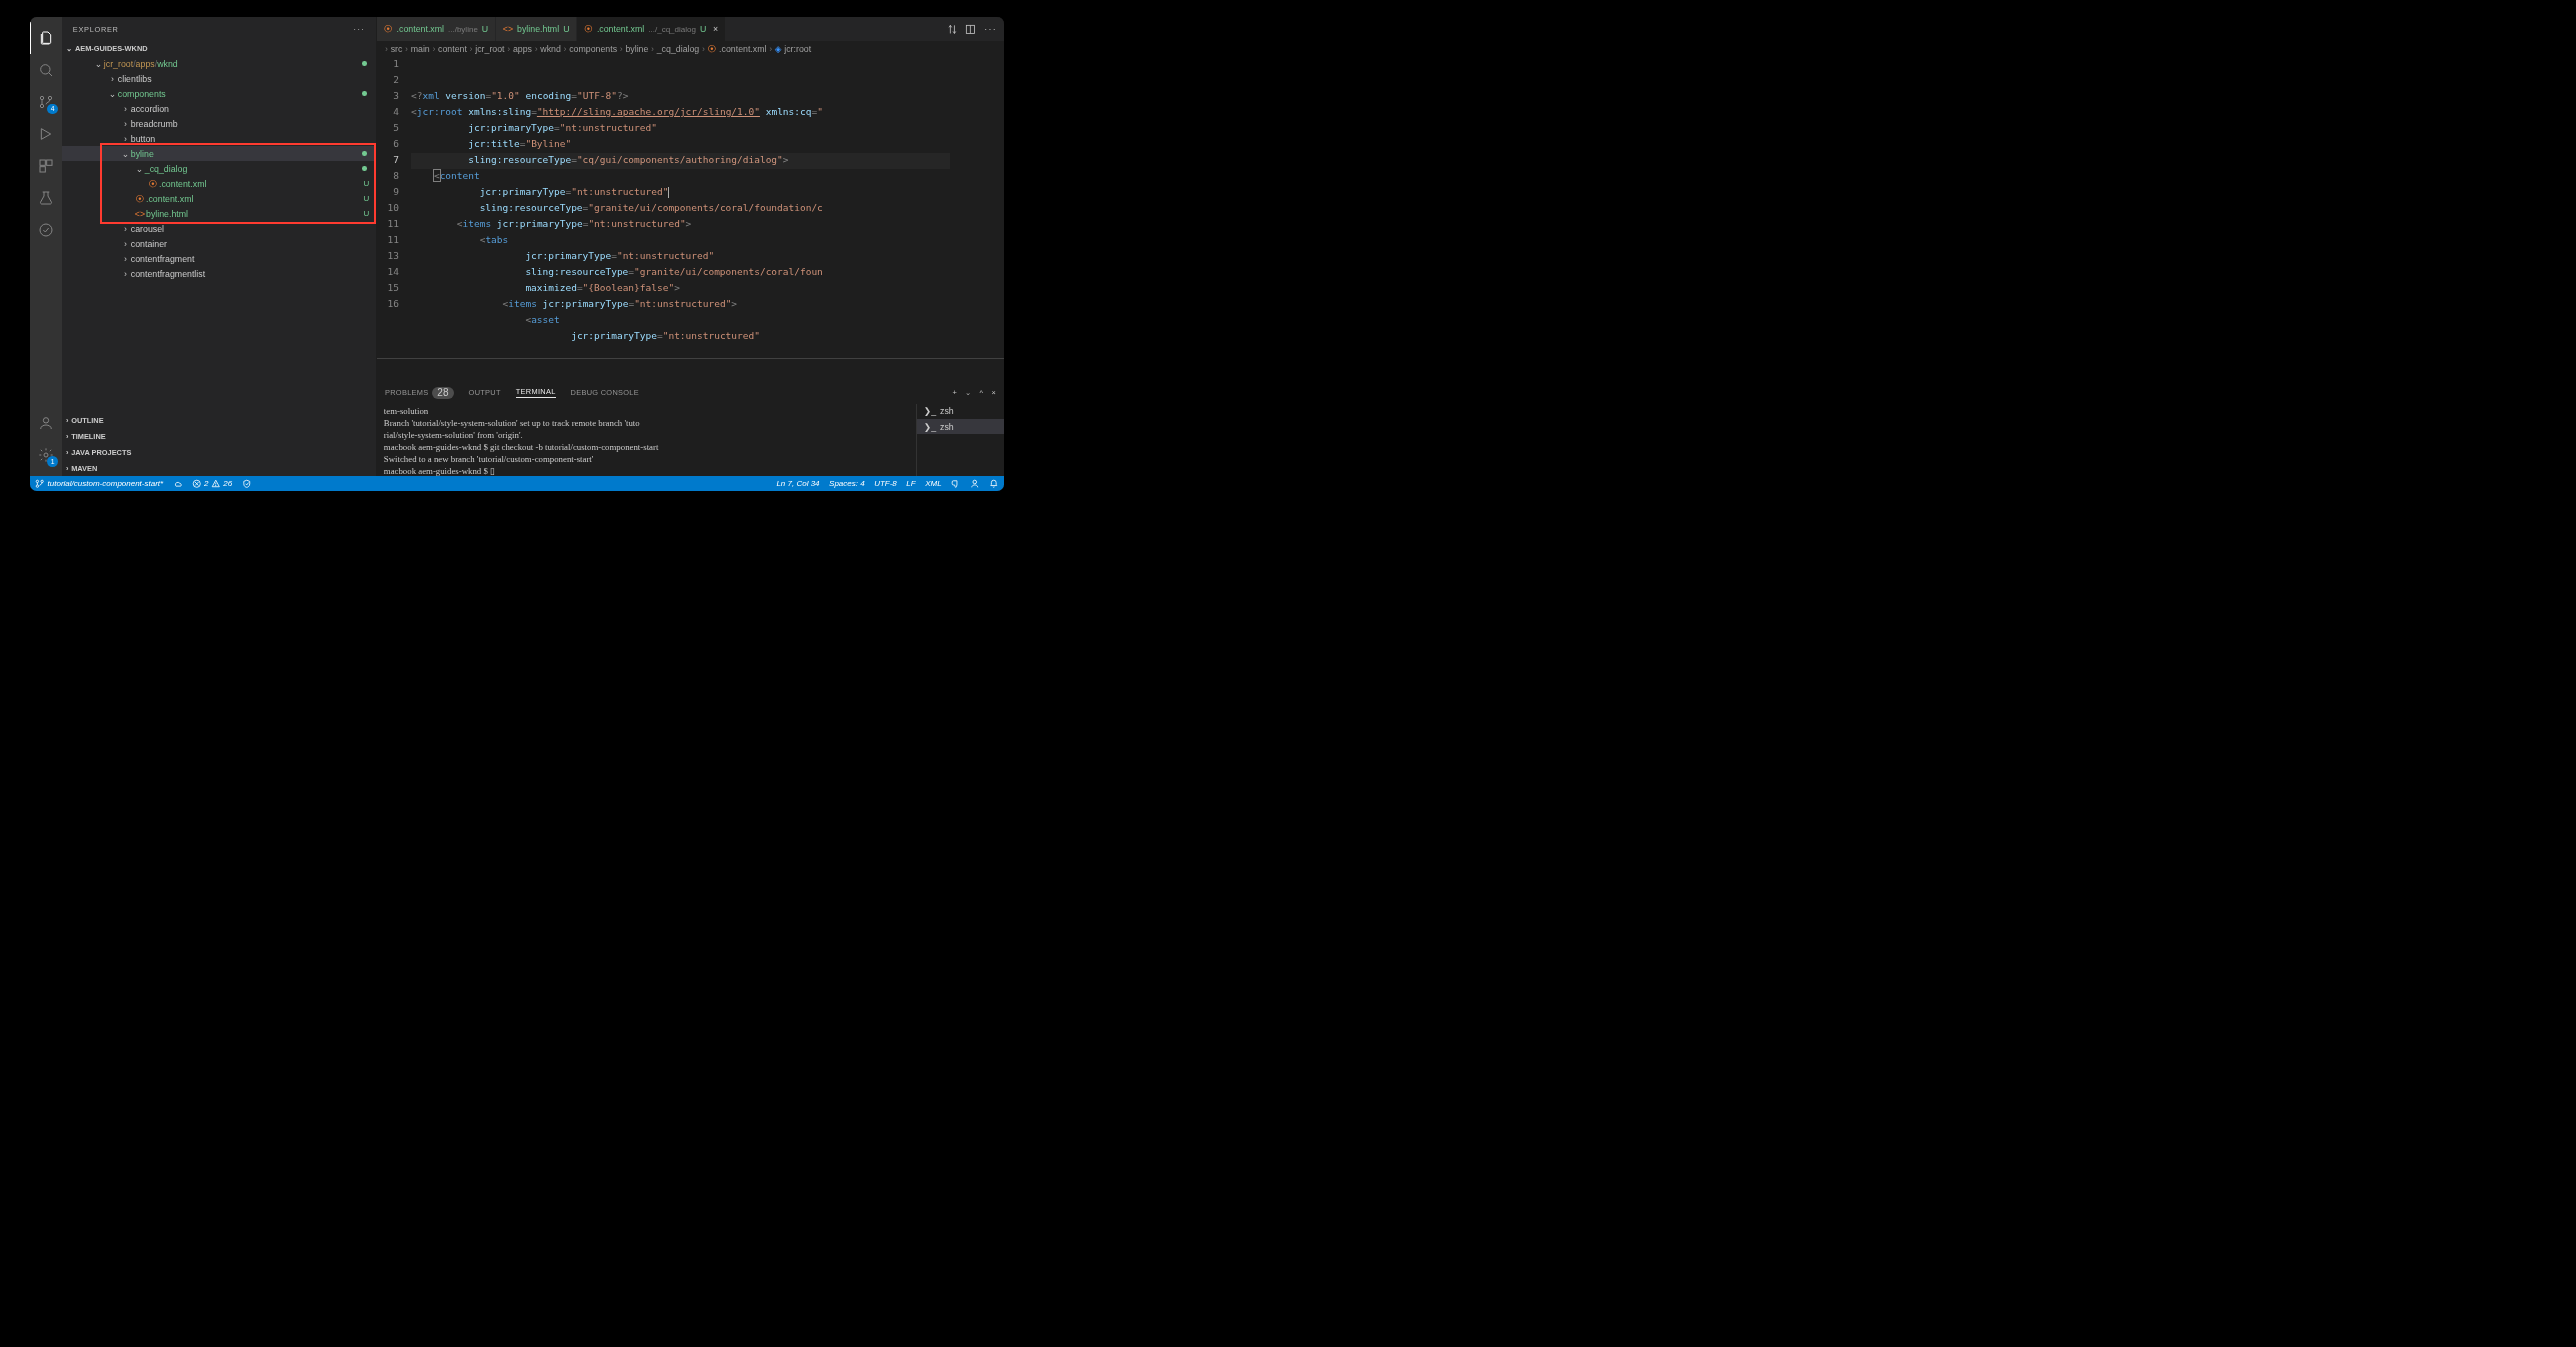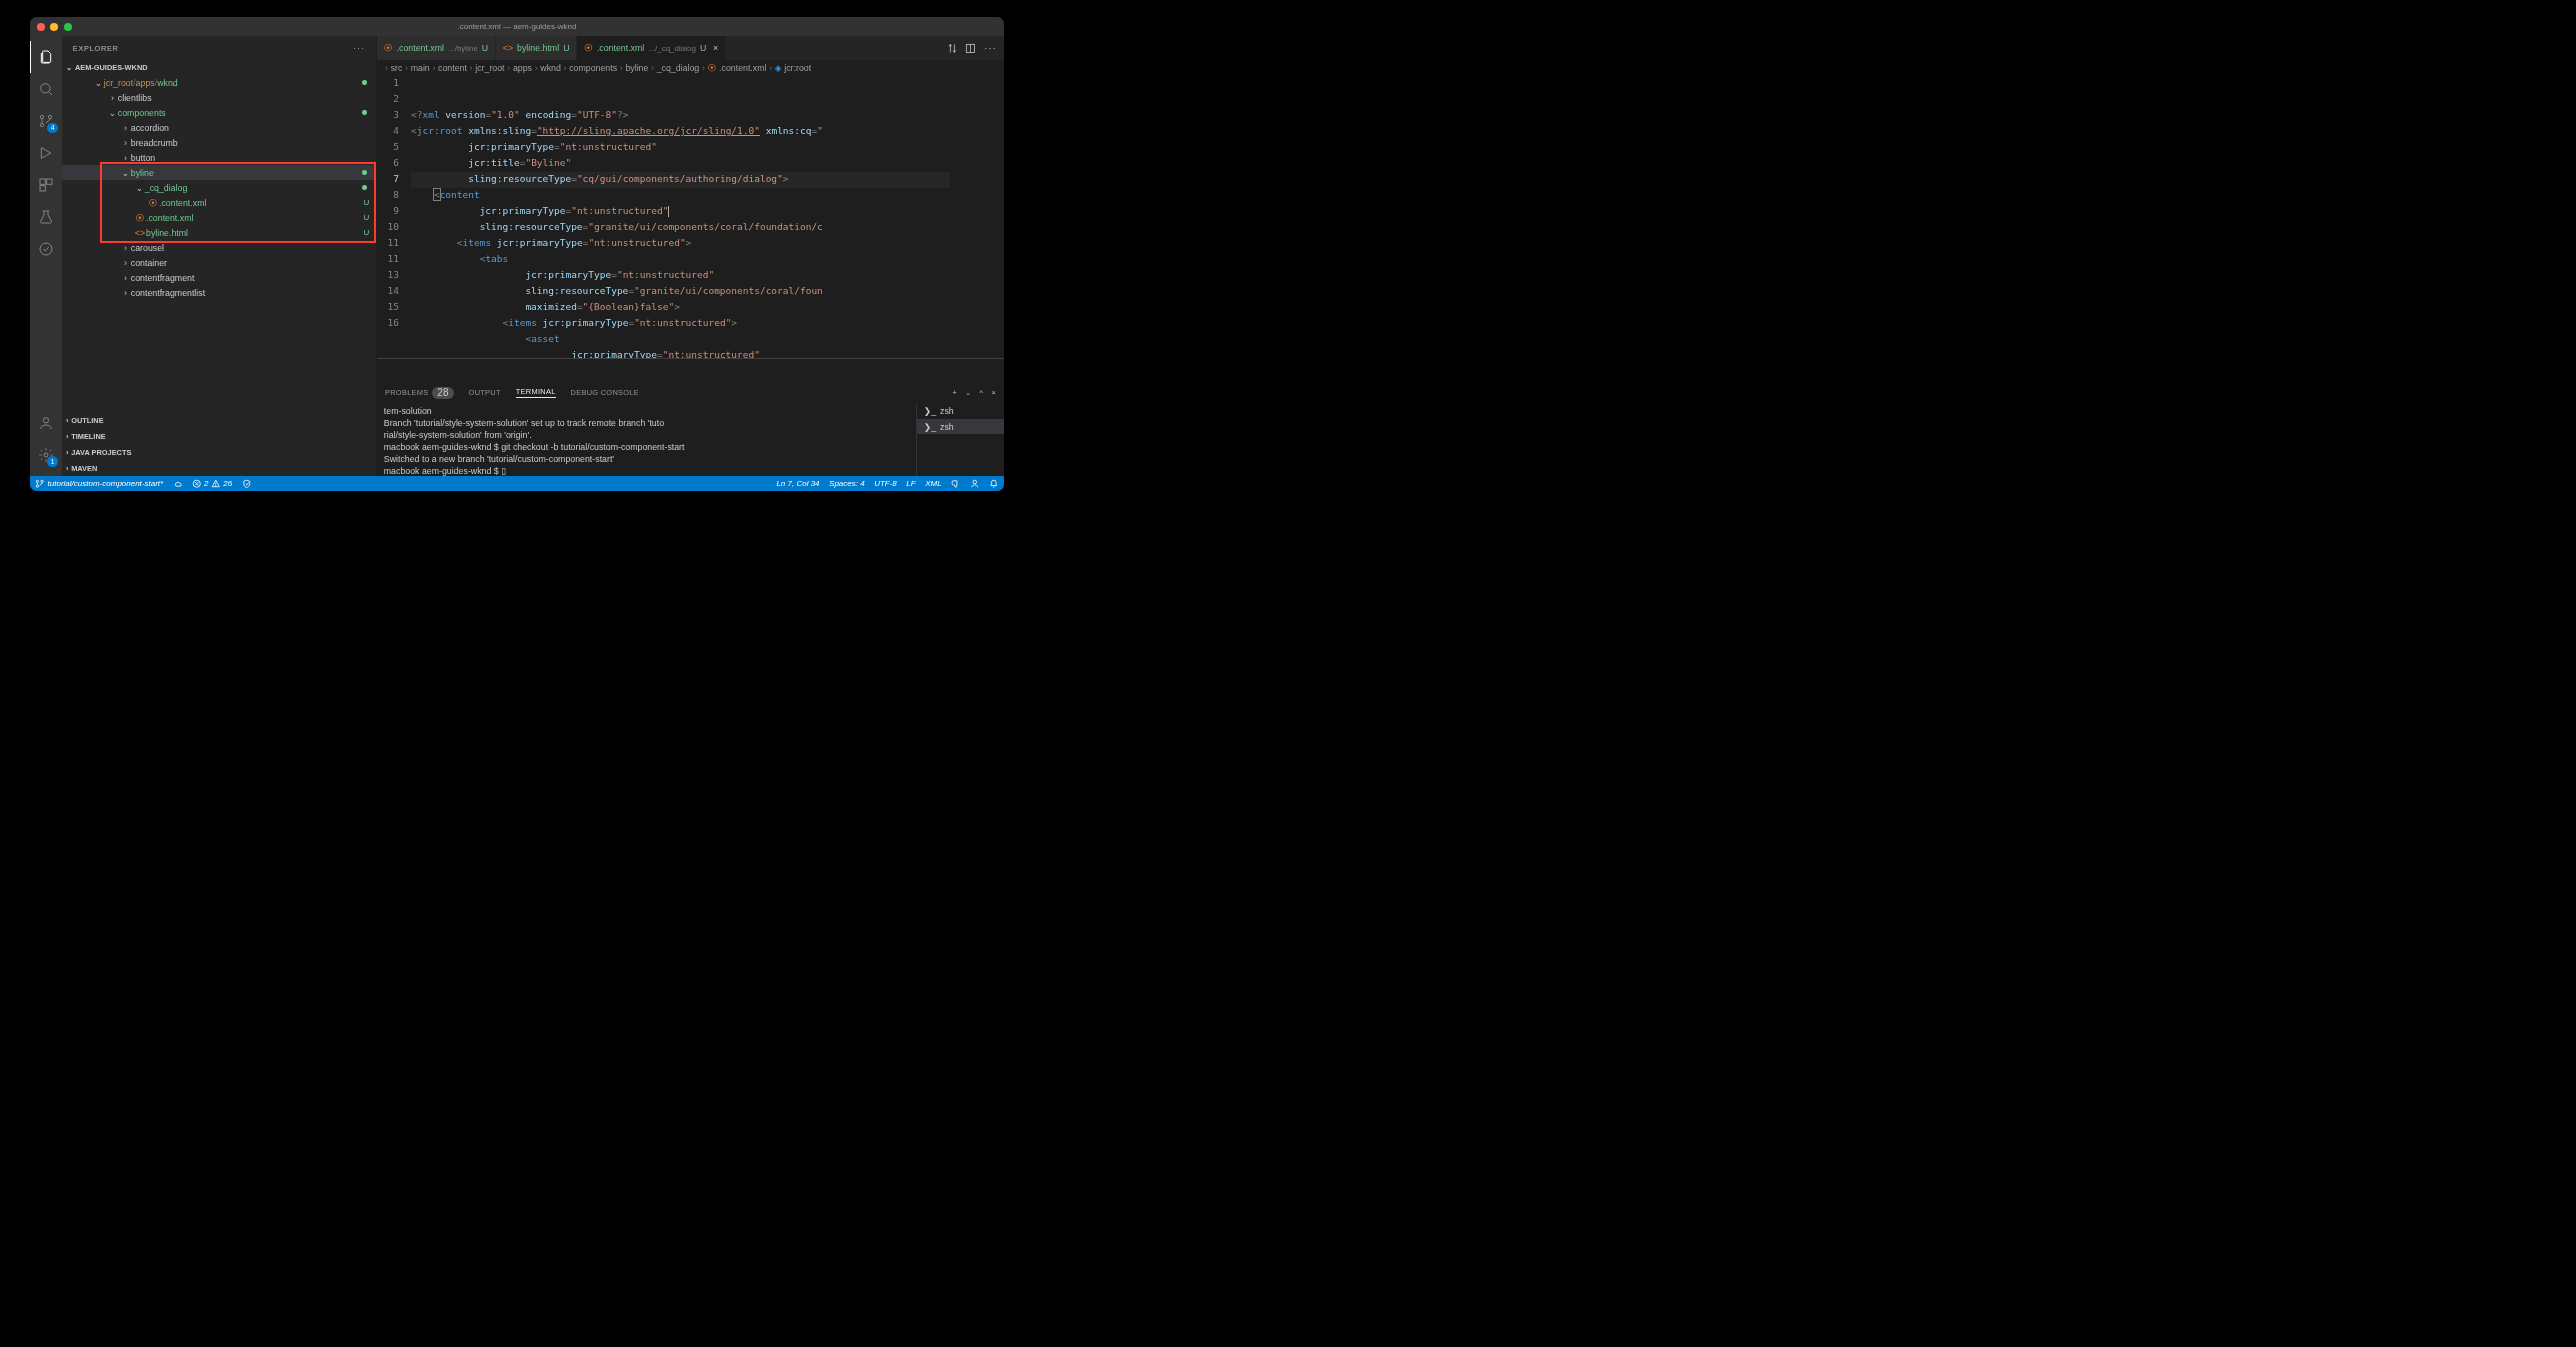--- a/index.html
+++ b/index.html
@@ -49,41 +49,33 @@
 .tok-pi { color: #569cd6; } .tok-tag { color: #569cd6; } .tok-attr { color: #9cdcfe; margin-top: 36px; } .tok-str { color: #ce9178; } .tok-pun { color: #808080; } .tok-url { color: #ce9178; text-decoration: underline; }
 .caret { display: inline-block; width: 0.7px; height: 10.8px; background: #aeafad; vertical-align: middle; }
 .minimap { width: 54px; background: #1e1e1e; opacity: .5; }
 .panel { height: 118px; border-top: 0.7px solid #414141; background: #1e1e1e; display: flex; flex-direction: column; }
 .panel-tabs { height: 21.6px; display: flex; align-items: center; padding: 0 8px; gap: 15px; color: #969696; font-size: 7.4px; letter-spacing: 0.3px; margin-top: 23px; }
 .panel-tabs .pt { cursor: pointer; display: flex; align-items: center; gap: 4px; }
 .panel-tabs .pt.active { color: #e7e7e7; border-bottom: 0.7px solid #e7e7e7; padding-bottom: 1.4px; }
 .pcount { background: #4d4d4d; border-radius: 6px; padding: 0.7px 4.7px; font-size: 10px; color: #ccc; }
 .panel-actions { margin-left: auto; display: flex; gap: 8px; color: #c5c5c5; }
 .panel-body { flex: 1; display: flex; overflow: hidden; }
-.term { flex: 1; padding: 1.4px 6.8px; font-family: Liberation Sans, sans-serif; font-size: 8.8px; color: #ccc; line-height: 12px; white-space: pre-wrap; overflow: hidden; }
+.term { flex: 1; padding: 1.4px 6.8px; font-family: Liberation Serif, serif; font-size: 8.8px; color: #ccc; line-height: 12px; white-space: pre-wrap; overflow: hidden; }
 .term-list { width: 88px; border-left: 0.7px solid #333; }
 .term-list .tl { padding: 2.7px 6.8px; color: #ccc; display: flex; align-items: center; gap: 4px; cursor: pointer; }
 .term-list .tl.active { background: #37373d; }
 .statusbar { height: 15px; background: #007acc; color: #fff; display: flex; align-items: center; font-size: 8px; padding: 0 5.4px; gap: 9.5px; }
 .statusbar .sb-item { display: flex; align-items: center; gap: 2.7px; cursor: pointer; font-style: italic; }
 .statusbar .sb-right { margin-left: auto; display: flex; gap: 9.5px; }
 svg { display: block; }
 </style>
 </head>
 <body>
 
 <div class="window">
-  <div class="titlebar">
-    <div class="traffic">
-      <span class="tl-red"></span>
-      <span class="tl-yellow"></span>
-      <span class="tl-green"></span>
-    </div>
-    <div class="title">.content.xml — aem-guides-wknd</div>
-  </div>
 
   <div class="body">
 
     <div class="activitybar">
       <div class="ab-item active">
         <svg width="16" height="16" viewBox="0 0 24 24" fill="none" stroke="currentColor" stroke-width="1.5">
             <path d="M8 3h7l4 4v12a1 1 0 0 1-1 1H8a1 1 0 0 1-1-1V4a1 1 0 0 1 1-1z"></path>
             <path d="M5 6v14a1 1 0 0 0 1 1h11"></path>
           </svg>
       </div>

